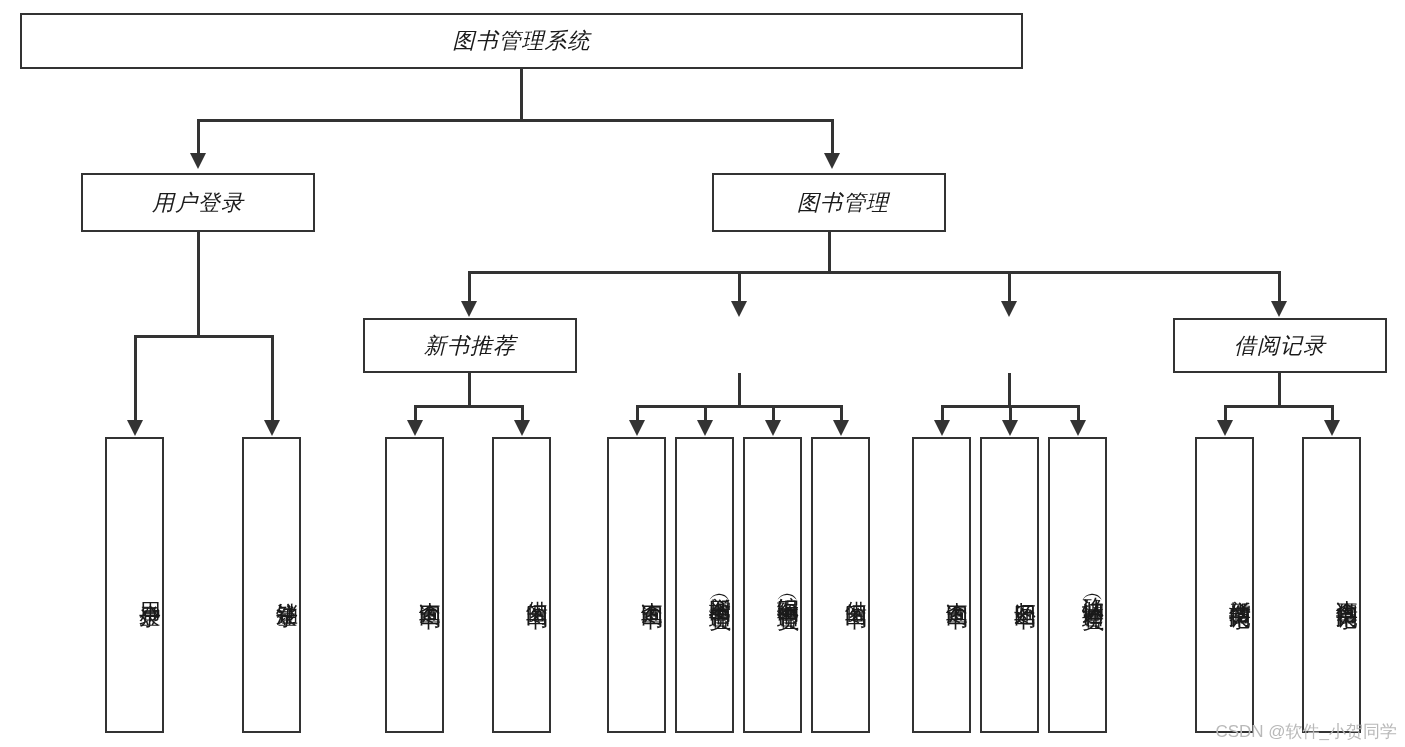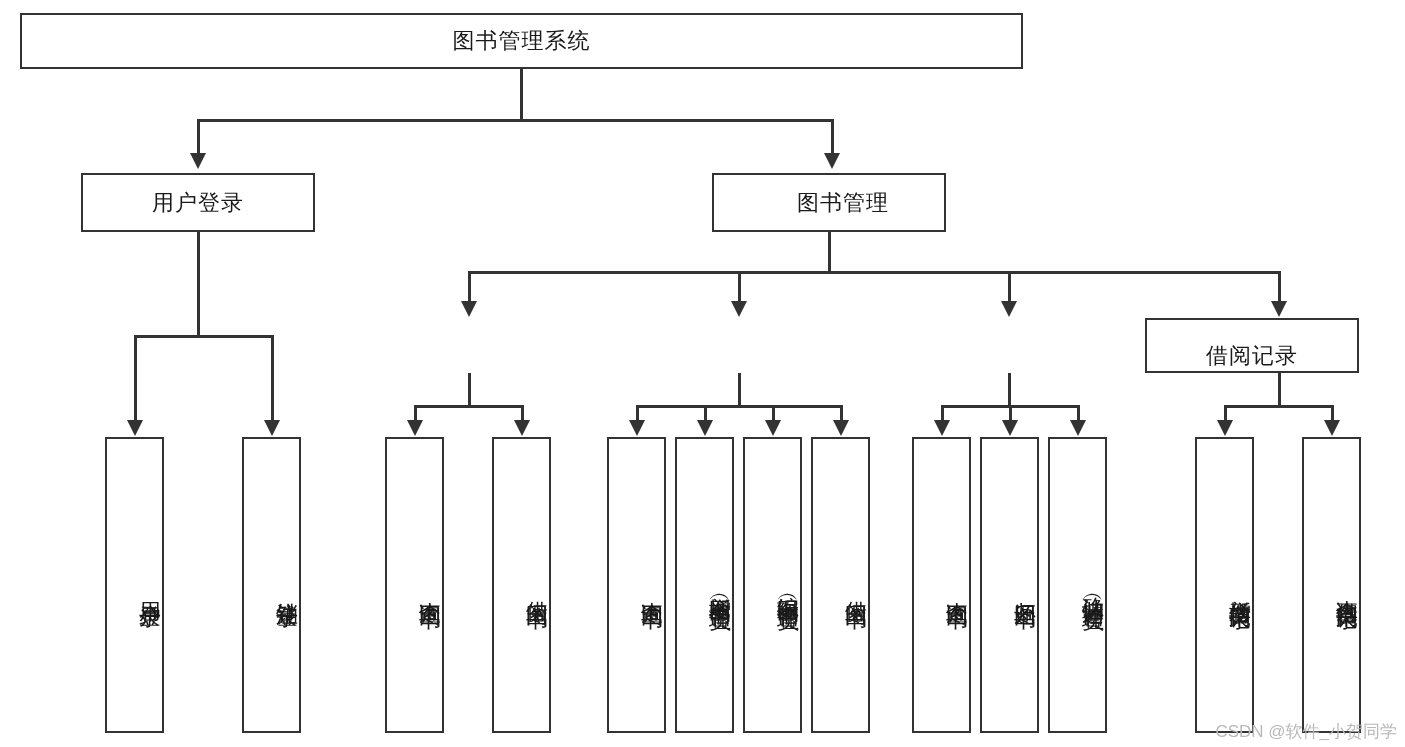--- a/index.html
+++ b/index.html
@@ -24,20 +24,21 @@
     border: 2px solid #333333;
     background: #ffffff;
     display: flex;
     align-items: center;
     justify-content: center;
     color: #1a1a1a;
   }
   .node.horiz {
     font-size: 22px;
     letter-spacing: 1px;
+    font-style: italic;
   }
   .node.vert {
     writing-mode: vertical-rl;
     text-orientation: upright;
     font-size: 22px;
     letter-spacing: 2px;
     padding-top: 6px;
     align-items: flex-start;
     justify-content: center;
   }
@@ -124,21 +125,24 @@
 
   <div class="vline" style="left:468px; top:271px; height:31px;"></div>
   <div class="arrow" style="left:461px; top:301px;"></div>
   <div class="vline" style="left:738px; top:271px; height:31px;"></div>
   <div class="arrow" style="left:731px; top:301px;"></div>
   <div class="vline" style="left:1008px; top:271px; height:31px;"></div>
   <div class="arrow" style="left:1001px; top:301px;"></div>
   <div class="vline" style="left:1278px; top:271px; height:31px;"></div>
   <div class="arrow" style="left:1271px; top:301px;"></div>
 
-  <div class="node horiz" style="left:1145px; top:318px; width:214px; height:55px;align-items:flex-end;">
+  <div class="node horiz" style="left:363px; top:318px; width:214px; height:55px;">
+    <span class="nlabel">新书推荐</span>
+  </div>
+  <div class="node horiz" style="left:1173px; top:318px; width:214px; height:55px;">
     <span class="nlabel">借阅记录</span>
   </div>
 
   <div class="vline" style="left:468px; top:373px; height:34px;"></div>
   <div class="hline" style="left:414px; top:405px; width:110px;"></div>
   <div class="vline" style="left:414px; top:405px; height:16px;"></div>
   <div class="arrow" style="left:407px; top:420px;"></div>
   <div class="vline" style="left:521px; top:405px; height:16px;"></div>
   <div class="arrow" style="left:514px; top:420px;"></div>
 

